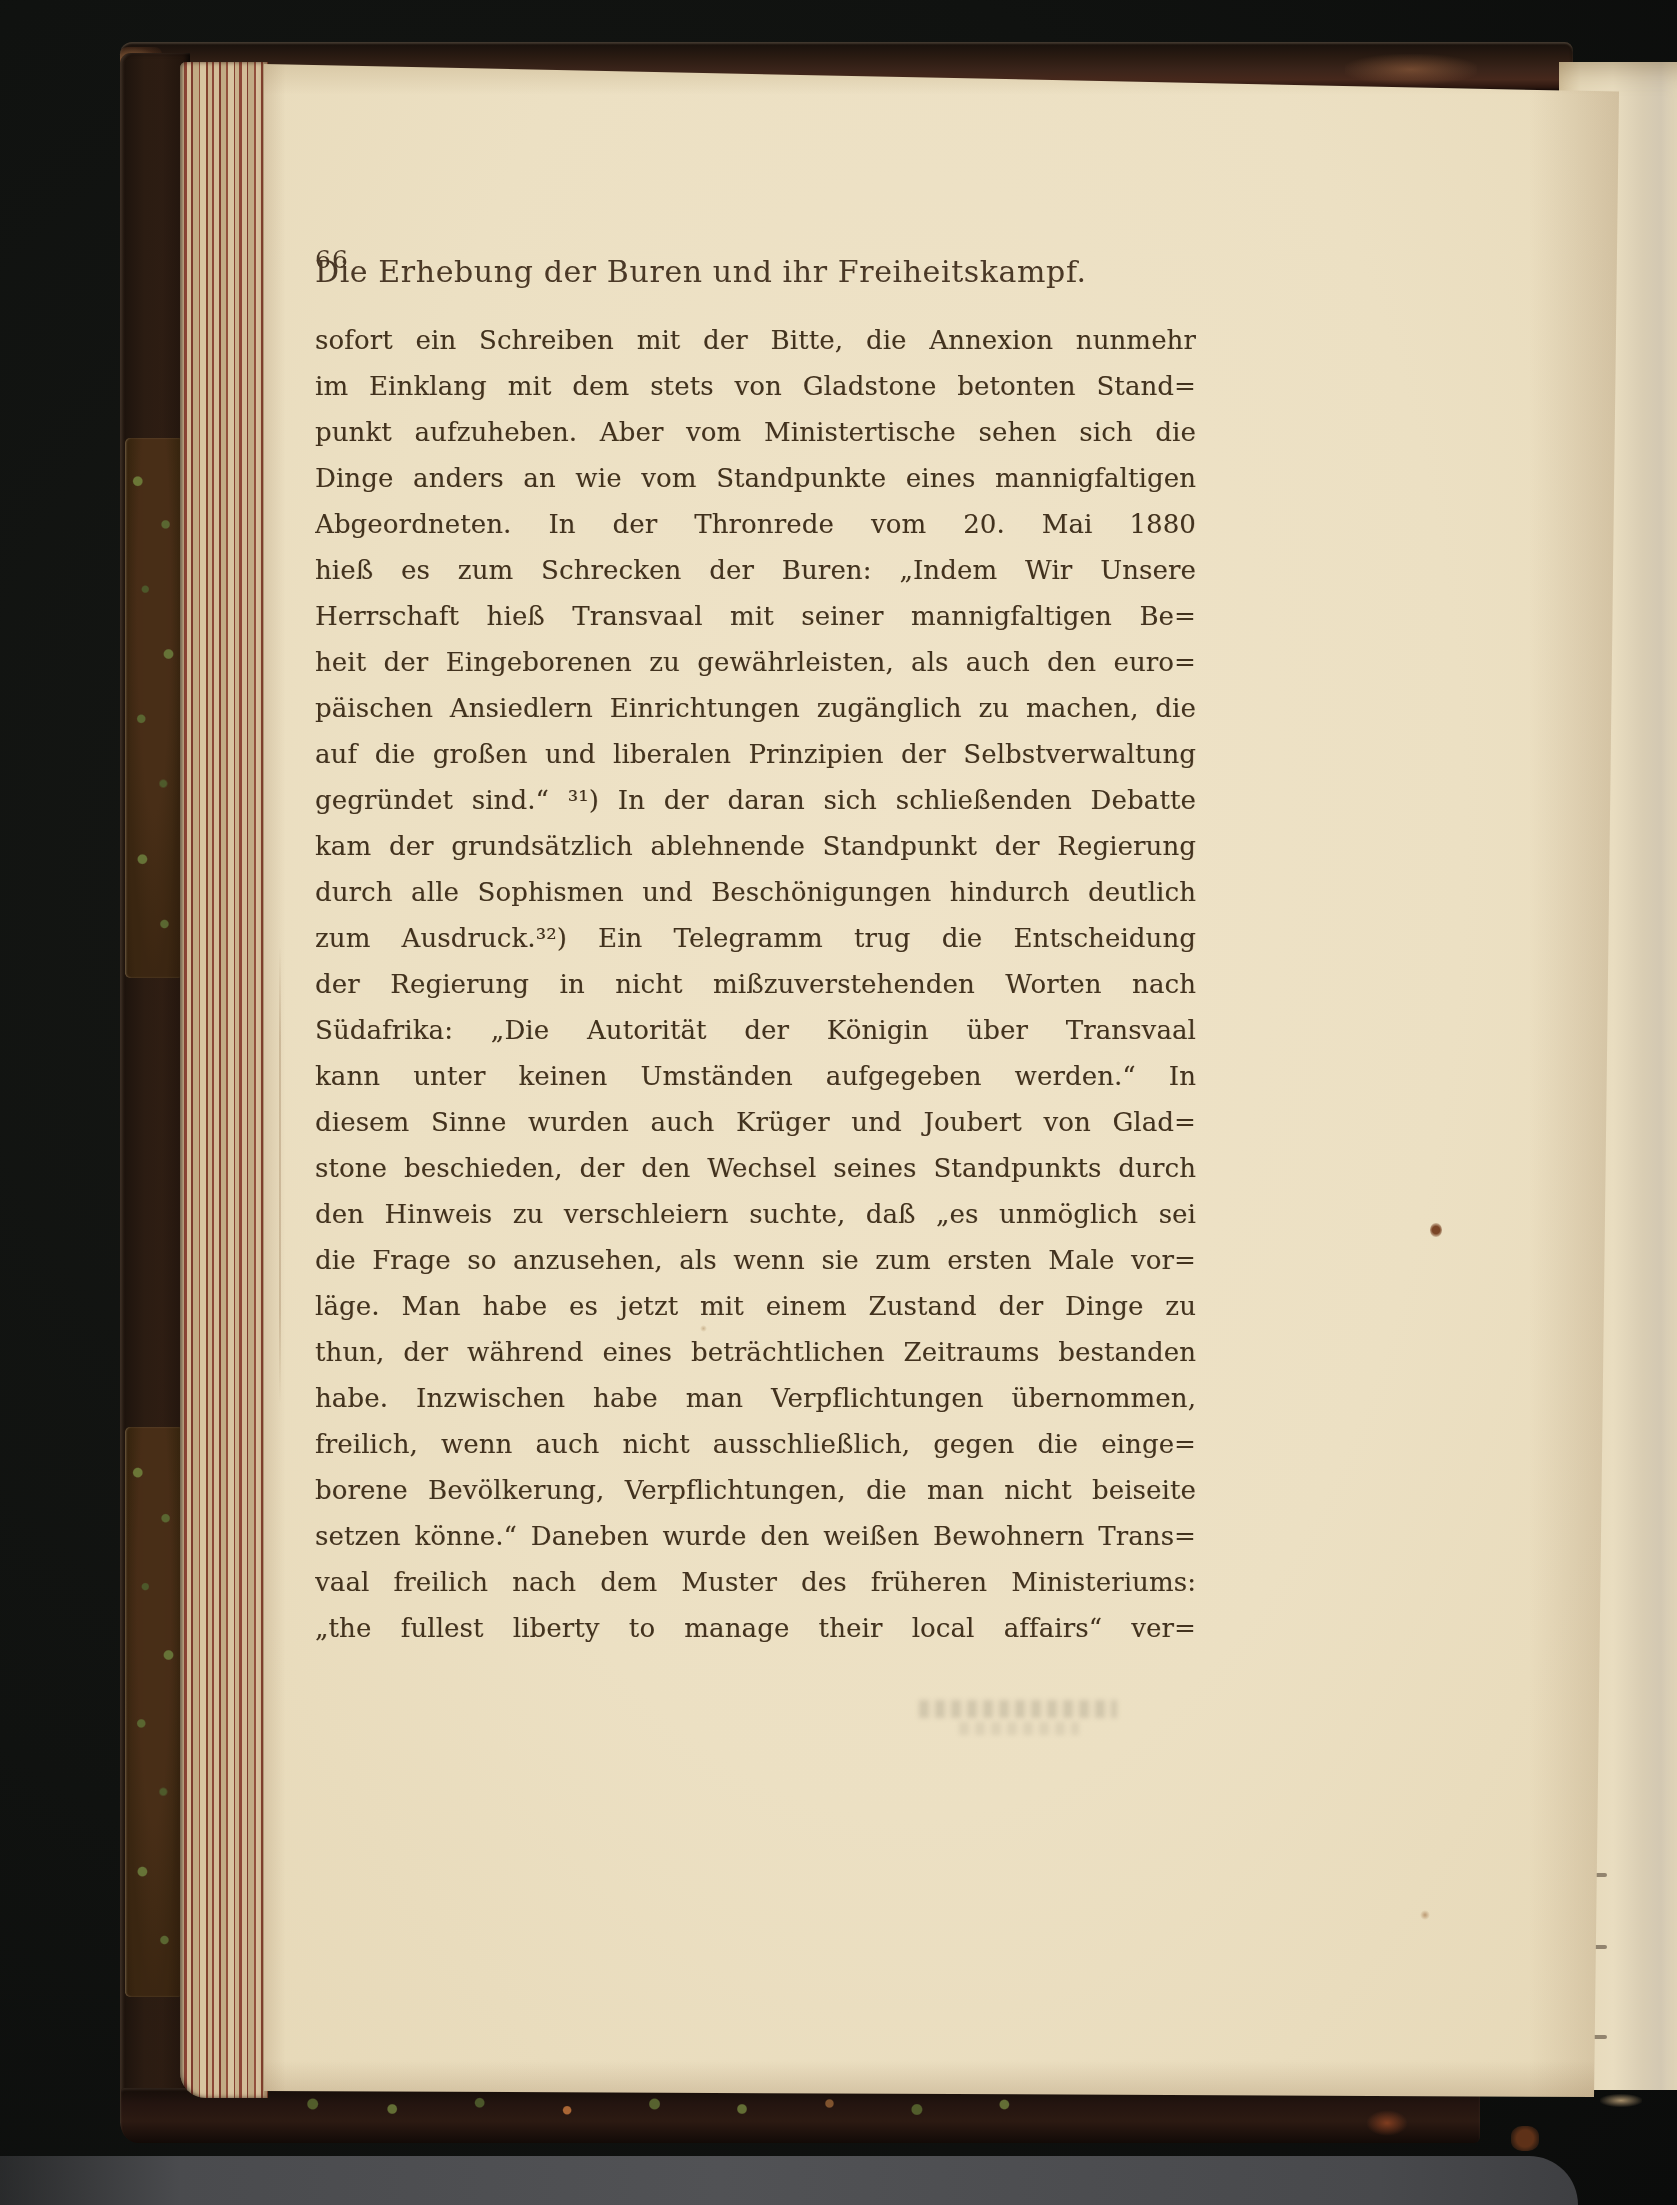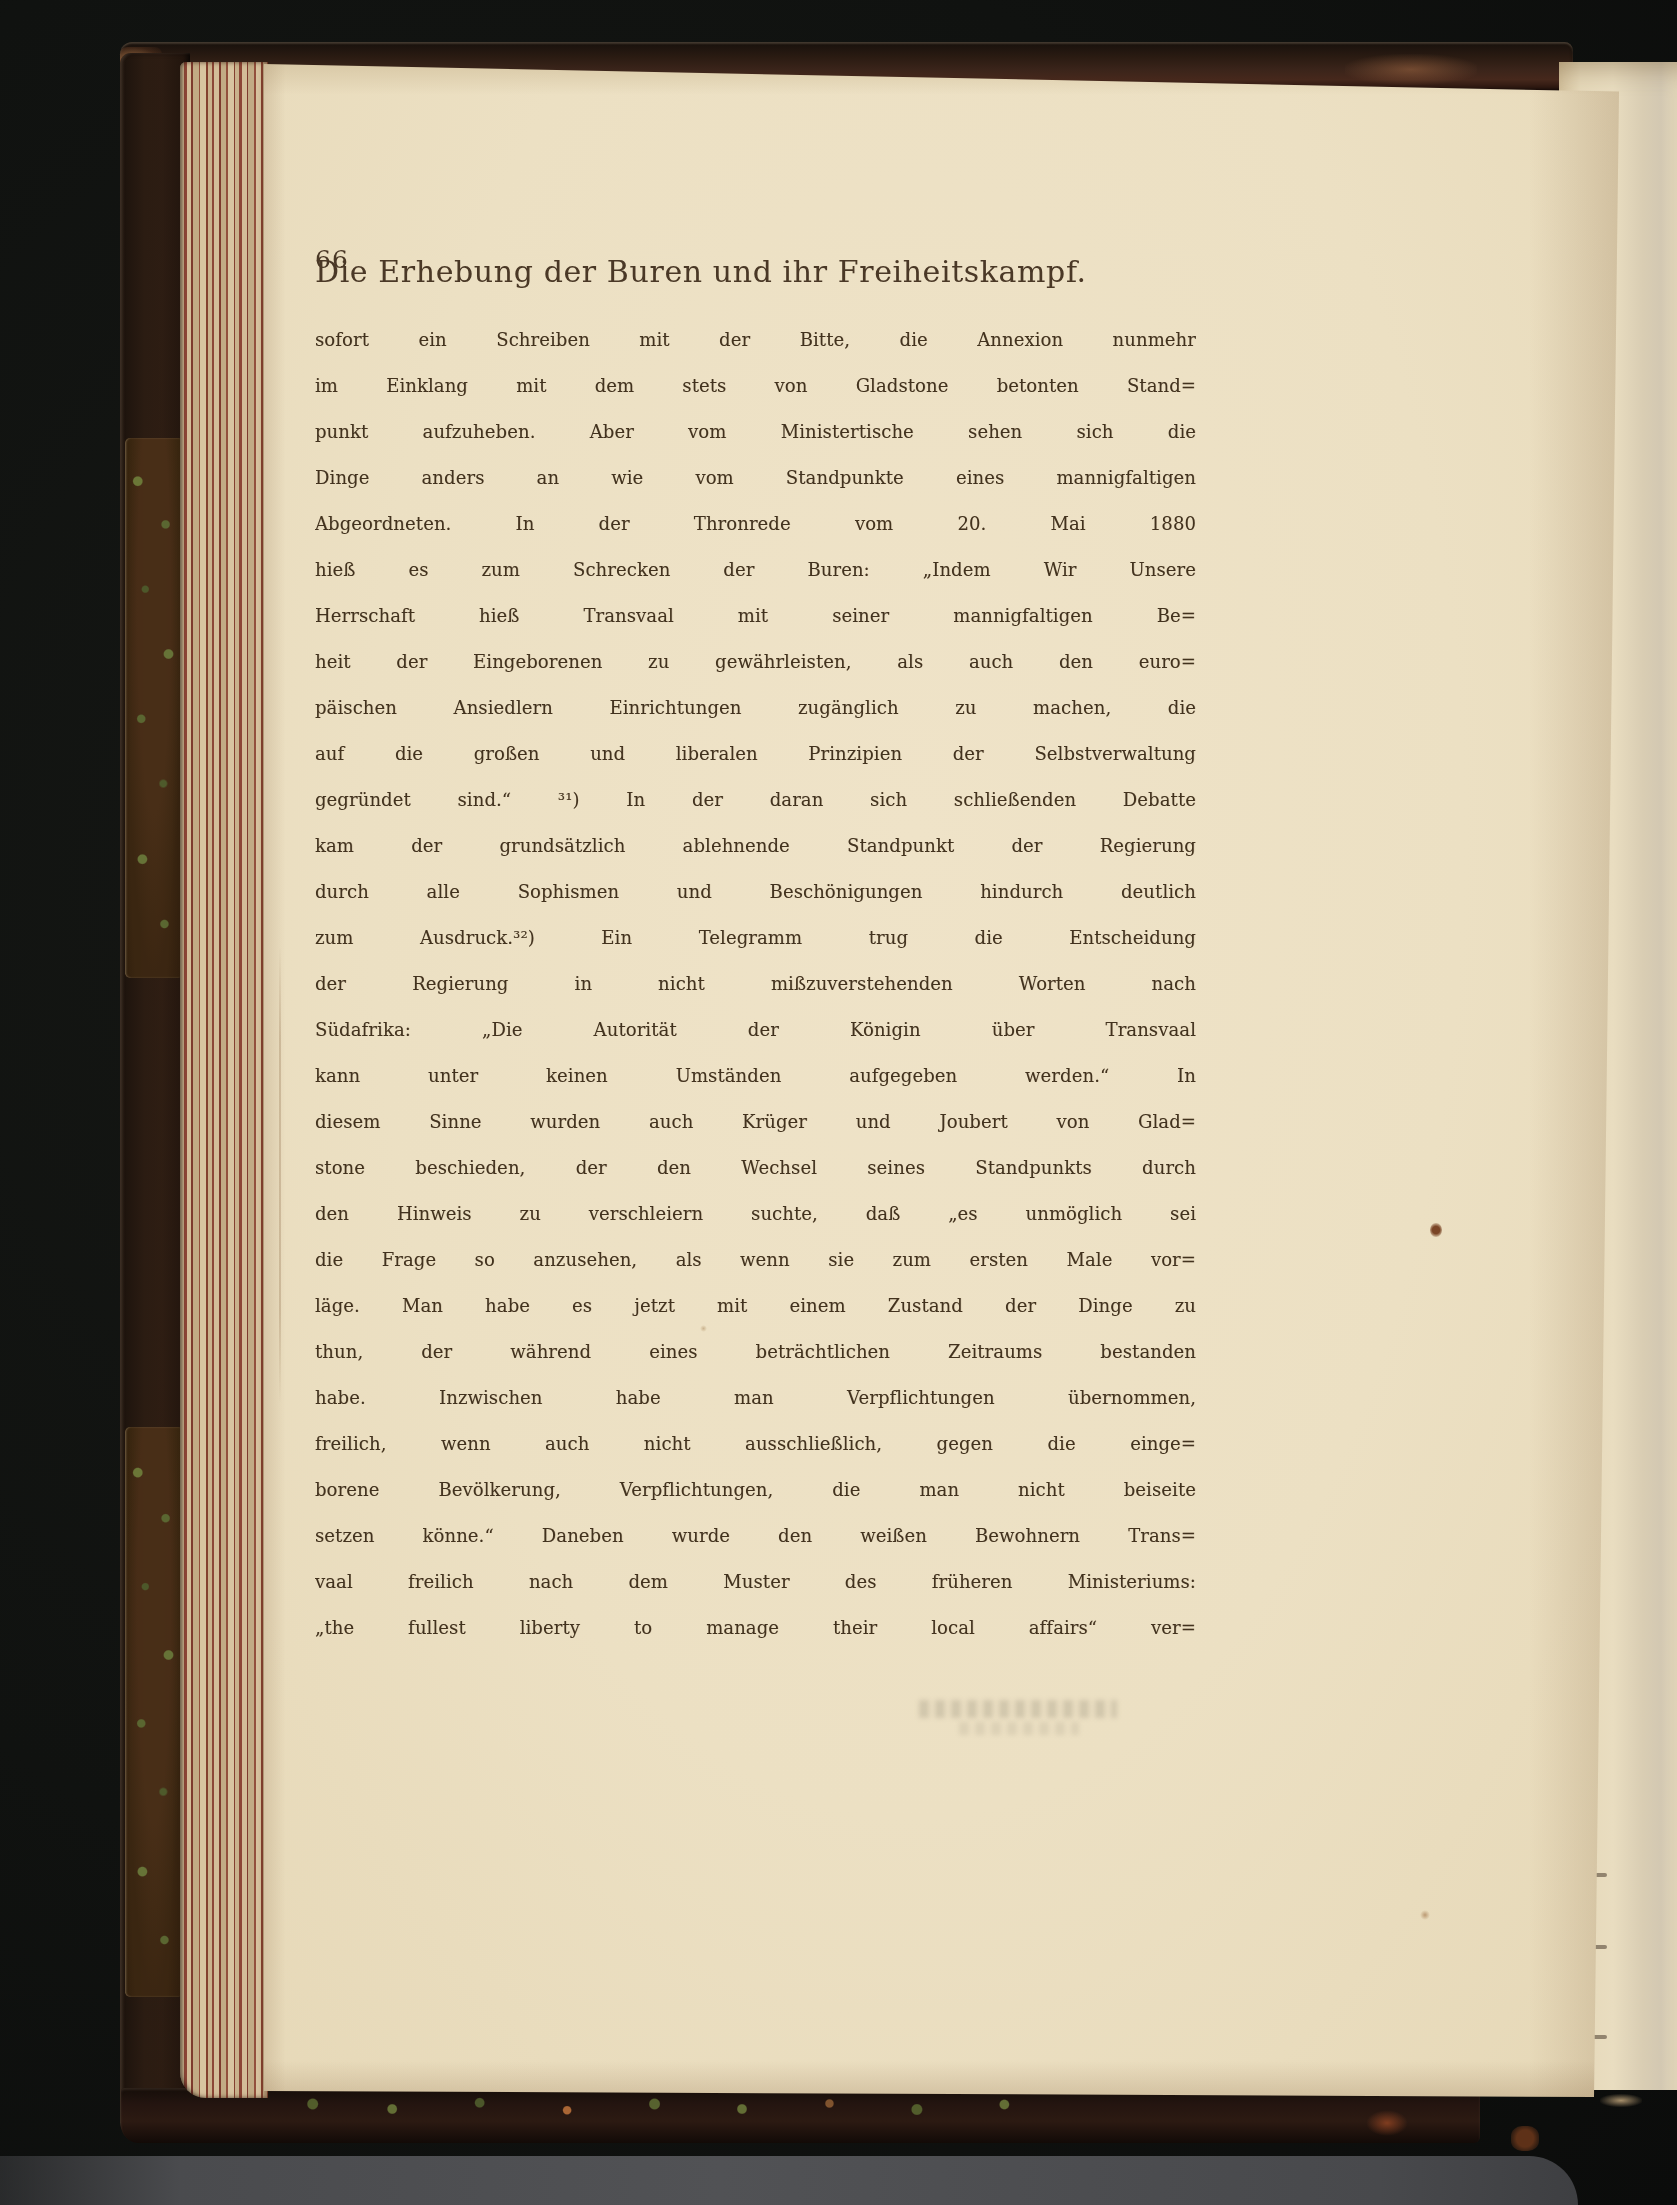--- a/index.html
+++ b/index.html
@@ -79,21 +79,21 @@
           linear-gradient(90deg, rgba(150,120,85,.22) 0, rgba(150,120,85,0) 21.6px),
           linear-gradient(90deg, rgba(140,110,75,0) calc(100% - 90px), rgba(140,110,75,.25) 100%),
           linear-gradient(180deg, #d9c9a7 0, rgba(217,201,167,0) 31px),
           linear-gradient(180deg, rgba(150,120,85,0) calc(100% - 36px), rgba(150,120,85,.28) 100%),
           radial-gradient(ellipse at 48% 38%, #efe3c8 0%, #ece0c3 55%, #e6d8b7 100%);
         filter:drop-shadow(6px 2.4px 6px rgba(0,0,0,.55));}
   .page-num{position:absolute;left:315px;top:245px;font-size:25px;color:#4a3826;letter-spacing:1.2px;}
   .run-title{position:absolute;left:315px;top:254px;width:881px;text-align:left;
         font-size:30px;color:#4a3826;letter-spacing:0.6px;}
   .body-text{position:absolute;left:315px;top:317px;width:881px;color:#42321e;
-        font-size:18px;letter-spacing:0.1px;word-spacing:4.2px;
+        font-size:26px;letter-spacing:0.1px;word-spacing:4.2px;
         text-shadow:0.4px 0.4px 0 rgba(90,70,45,.28);}
   .body-text .text-line{height:46px;line-height:46px;text-align:justify;text-align-last:justify;overflow:hidden;}
   
   .crease{position:absolute;left:279px;top:947px;width:1.8px;height:456px;
         background:linear-gradient(180deg, transparent, rgba(140,105,70,.28) 20%, rgba(140,105,70,.28) 80%, transparent);
         filter:blur(0.6px);}
   .ghost{position:absolute;left:919px;top:1700px;width:198px;height:18px;opacity:.5;filter:blur(2.4px);
         background:repeating-linear-gradient(90deg, rgba(118,110,92,.45) 0 9.6px, rgba(118,110,92,0) 9.6px 16px);}
   .ghost.g2{top:1722px;left:959px;width:120px;height:13px;opacity:.3;}
   .spot{position:absolute;border-radius:50%;}

